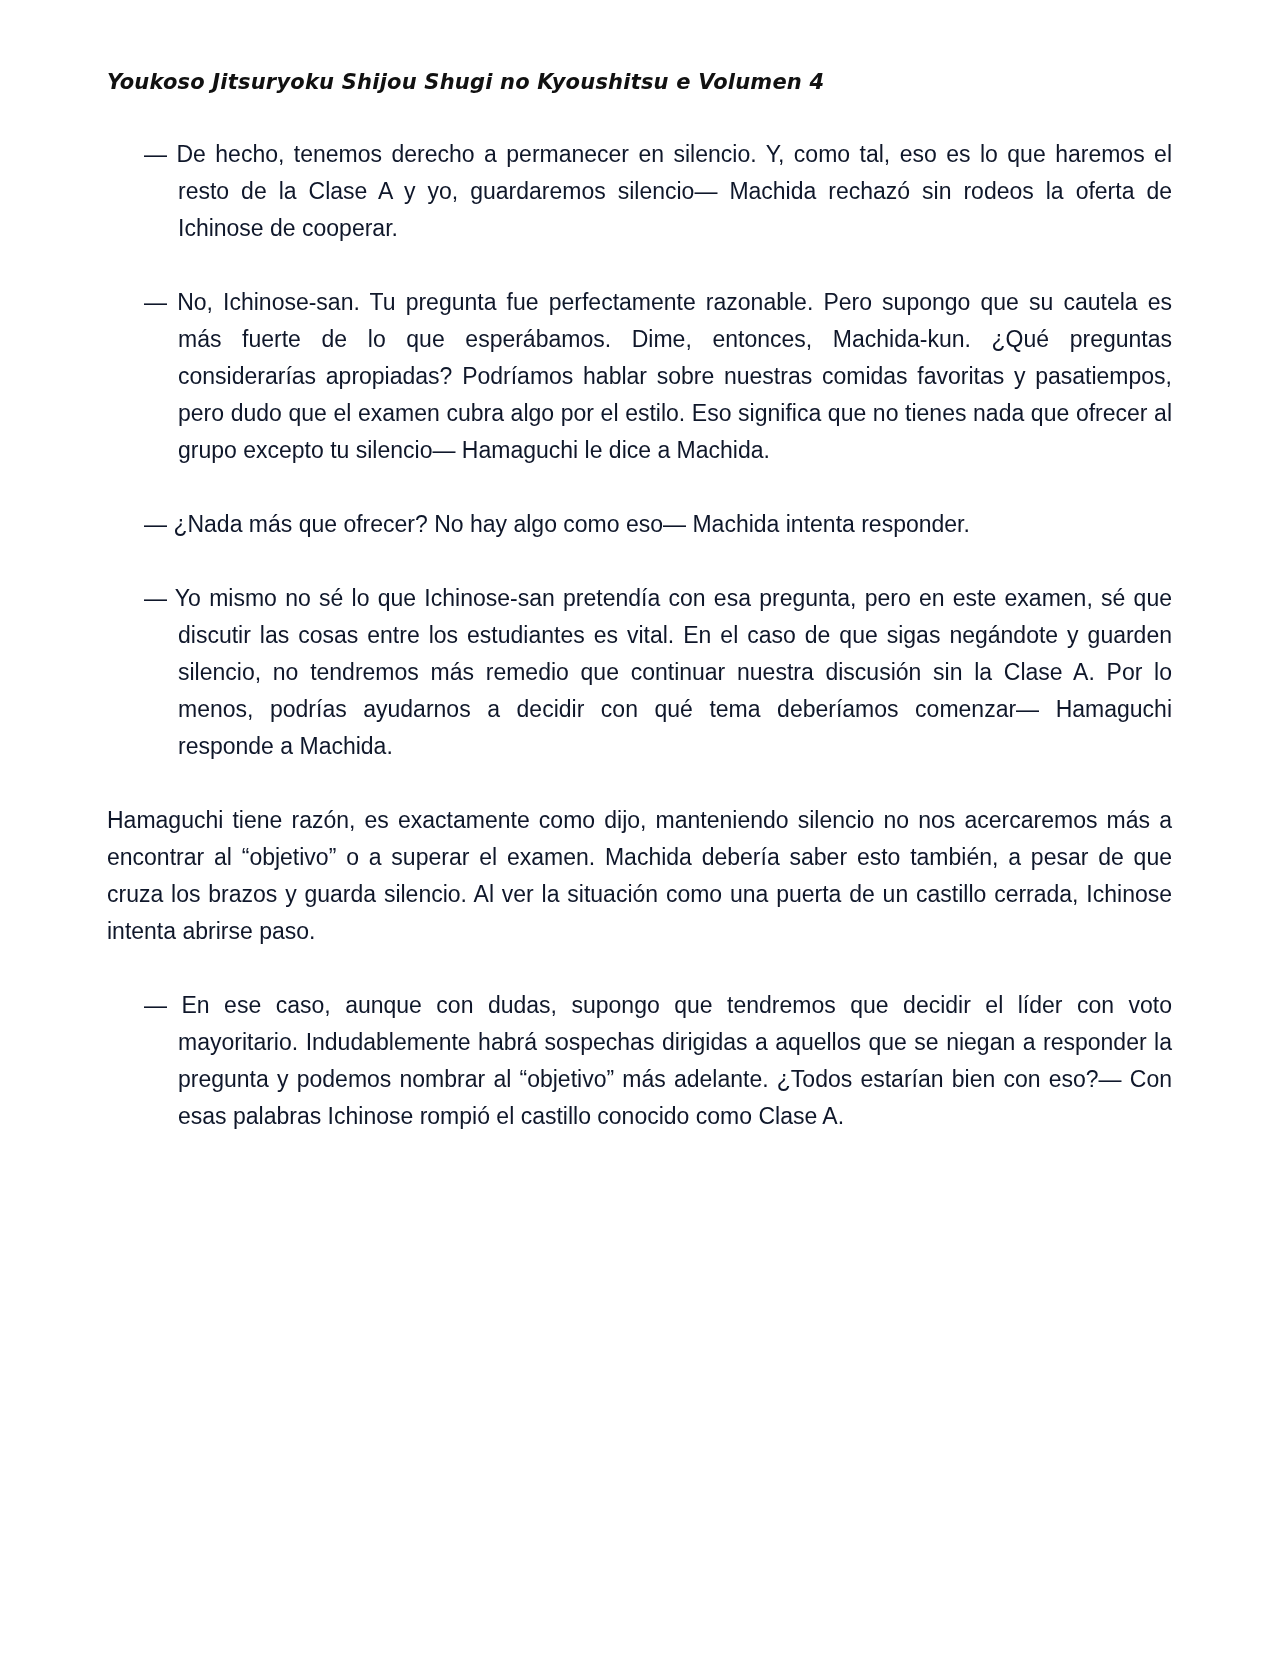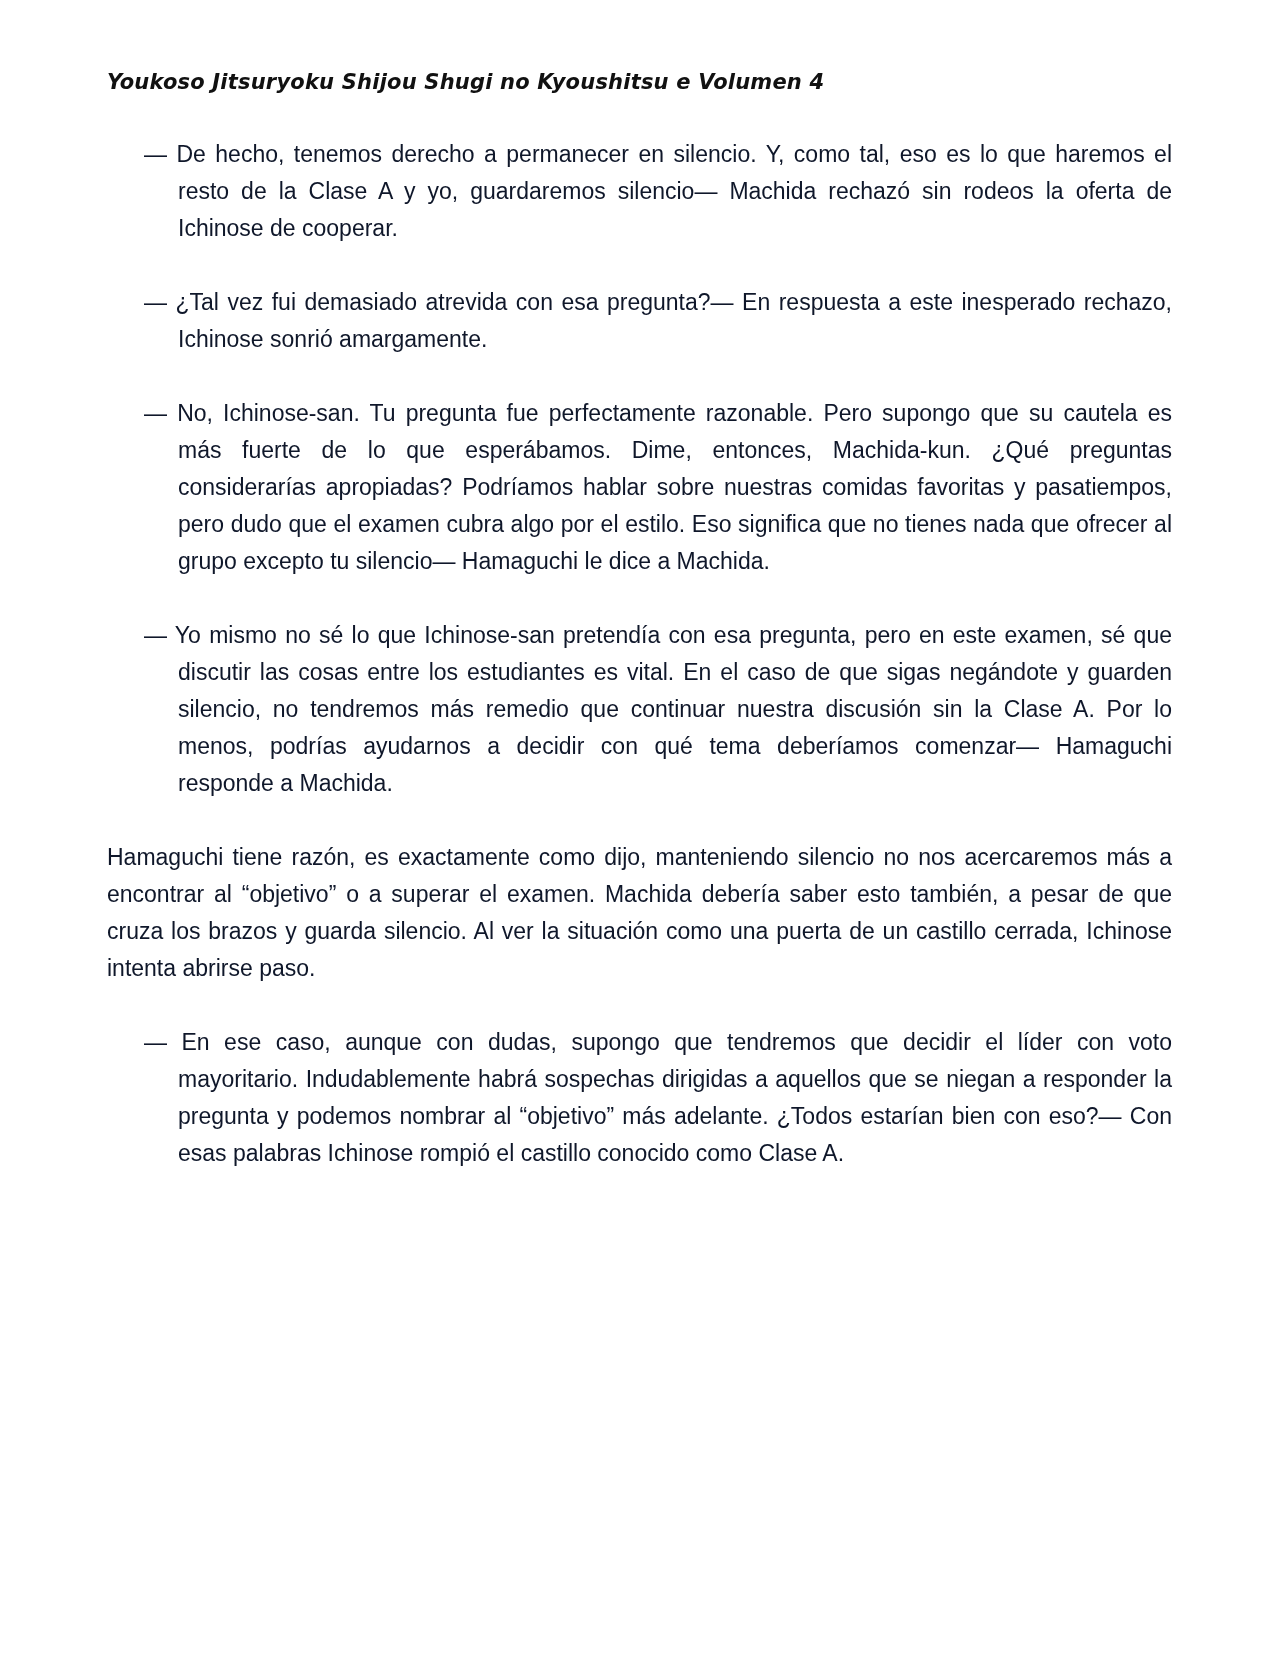--- a/index.html
+++ b/index.html
@@ -86,24 +86,24 @@
     <header class="doc-header">
       <h1>Youkoso Jitsuryoku Shijou Shugi no Kyoushitsu e Volumen 4</h1>
     </header>
 
     <main class="body-text">
 
       <p class="dialogue">— De hecho, tenemos derecho a permanecer en silencio. Y, como tal, eso es lo que haremos el resto de la Clase A y yo, guardaremos silencio— Machida rechazó sin rodeos la oferta de Ichinose de cooperar.</p>
 
 
       <div class="dialogue-group">
-        <p class="dialogue">— ¿Tal vez fui demasiado atrevida con esa pregunta?— En respuesta a este inesperado rechazo, Ichinose sonrió amargamente.</p>
 
         <p class="dialogue">— No, Ichinose-san. Tu pregunta fue perfectamente razonable. Pero supongo que su cautela es más fuerte de lo que esperábamos. Dime, entonces, Machida-kun. ¿Qué preguntas considerarías apropiadas? Podríamos hablar sobre nuestras comidas favoritas y pasatiempos, pero dudo que el examen cubra algo por el estilo. Eso significa que no tienes nada que ofrecer al grupo excepto tu silencio— Hamaguchi le dice a Machida.</p>
 
+        <p class="dialogue">— ¿Nada más que ofrecer? No hay algo como eso— Machida intenta responder.</p>
 
         <p class="dialogue">— Yo mismo no sé lo que Ichinose-san pretendía con esa pregunta, pero en este examen, sé que discutir las cosas entre los estudiantes es vital. En el caso de que sigas negándote y guarden silencio, no tendremos más remedio que continuar nuestra discusión sin la Clase A. Por lo menos, podrías ayudarnos a decidir con qué tema deberíamos comenzar— Hamaguchi responde a Machida.</p>
       </div>
 
       <p class="narration">Hamaguchi tiene razón, es exactamente como dijo, manteniendo silencio no nos acercaremos más a encontrar al “objetivo” o a superar el examen. Machida debería saber esto también, a pesar de que cruza los brazos y guarda silencio. Al ver la situación como una puerta de un castillo cerrada, Ichinose intenta abrirse paso.</p>
 
       <p class="dialogue">— En ese caso, aunque con dudas, supongo que tendremos que decidir el líder con voto mayoritario. Indudablemente habrá sospechas dirigidas a aquellos que se niegan a responder la pregunta y podemos nombrar al “objetivo” más adelante. ¿Todos estarían bien con eso?— Con esas palabras Ichinose rompió el castillo conocido como Clase A.</p>
 
     </main>
   </div>

